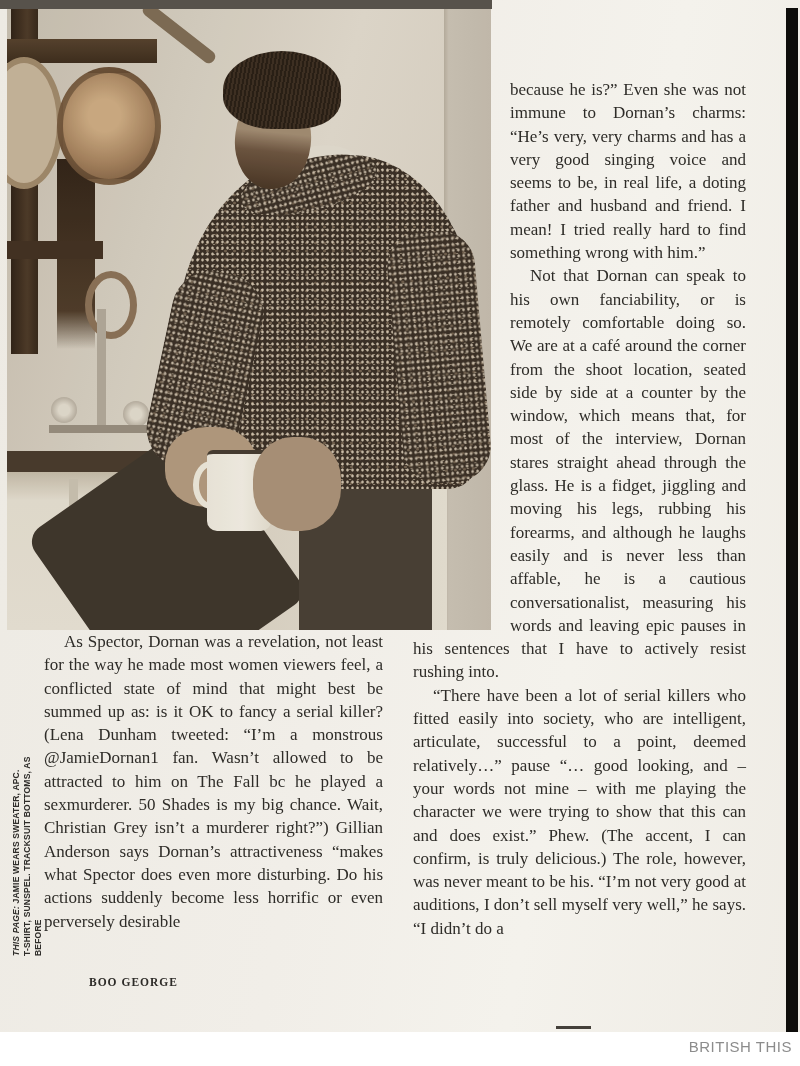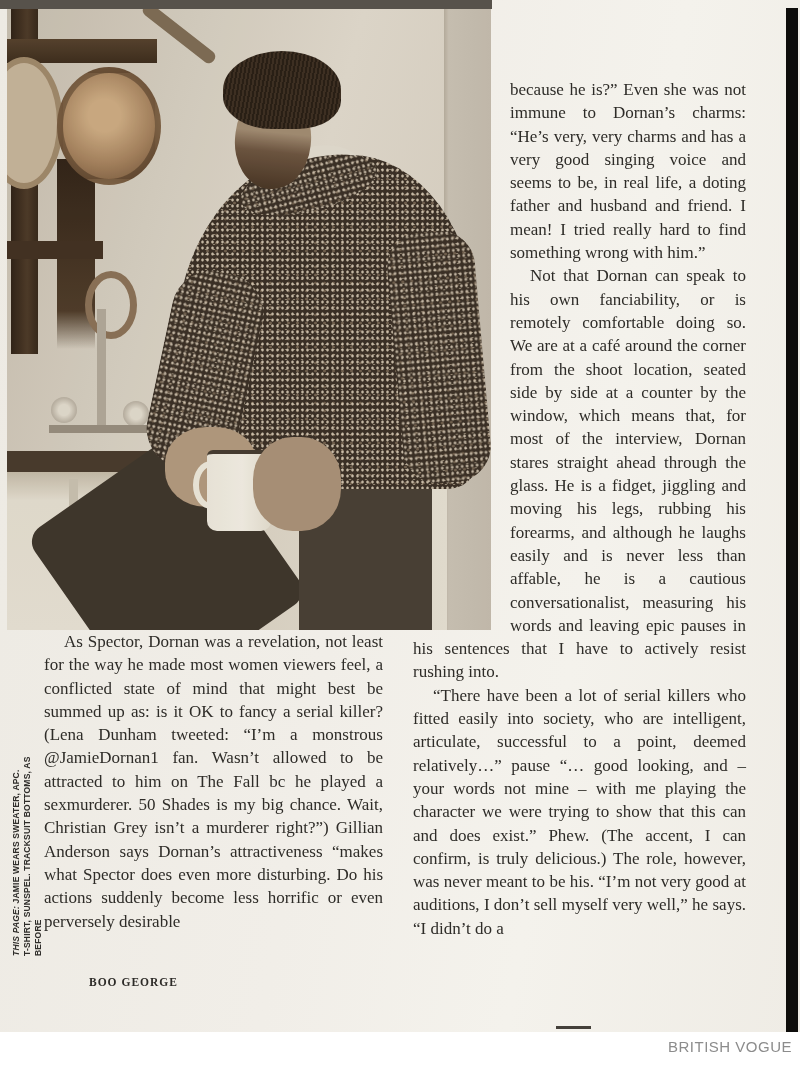--- a/index.html
+++ b/index.html
@@ -142,15 +142,15 @@
 
   <div class="vcaption">
     <span class="cap-line"><span class="cap-prefix">THIS PAGE:</span><span> JAMIE WEARS SWEATER, APC.</span></span>
     <span class="cap-line">T-SHIRT, SUNSPEL. TRACKSUIT BOTTOMS, AS BEFORE</span>
   </div>
 
   <div class="credit">BOO GEORGE</div>
 
   <div class="dash-marker"></div>
 
-  <div class="brand">BRITISH VOGUE</div>
+  <div class="brand">BRITISH THIS</div>
 
 </div>
 
 </body></html>

